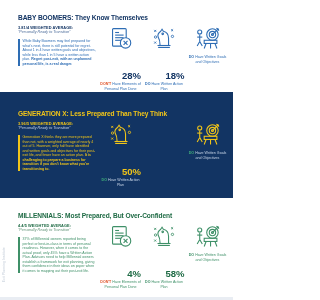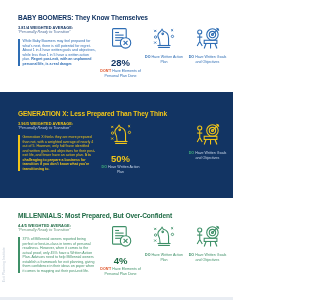--- a/index.html
+++ b/index.html
@@ -51,21 +51,21 @@
   .boomer .para{color:#2e6db4;}
   .genx .para{color:#f0c419;}
   .mill .para{color:#3f9068;}
   .para b{font-weight:bold;}
 
   
   .stats{position:absolute;top:24px;left:100px;width:128px;display:flex;justify-content:space-between;}
   .stat{width:41px;text-align:center;}
   .icon{height:30px;display:flex;align-items:center;justify-content:center;}
   .icon svg{display:block;}
-  .pct{font-size:9.5px;font-weight:bold;line-height:10px;margin-top:4px;}
+  .pct{font-size:9.5px;font-weight:bold;line-height:10px;margin-top:17px;text-align:right;}
   .boomer .pct{color:#123463;}
   .genx .pct{color:#f0c419;}
   .mill .pct{color:#1f6b45;}
   .cap{font-size:3.6px;line-height:4.6px;margin-top:1px;}
   .boomer .cap{color:#2e6db4;}
   .genx .cap{color:#c9d6e8;}
   .mill .cap{color:#3f9068;}
   .cap .neg{color:#e0552b;font-weight:bold;}
   .cap .pos{font-weight:bold;}
   .boomer .cap .pos{color:#2e6db4;}
@@ -133,20 +133,21 @@
                 <line x1="8" y1="6" x2="5" y2="9"></line>
                 <line x1="31" y1="5" x2="34" y2="8"></line>
                 <line x1="34" y1="5" x2="31" y2="8"></line>
                 <circle cx="7" cy="17" r="1.8"></circle>
                 <circle cx="33" cy="16" r="1.8"></circle>
                 <line x1="5" y1="24" x2="8" y2="27"></line>
                 <line x1="8" y1="24" x2="5" y2="27"></line>
               </g>
             </svg>
         </div>
+        <div class="pct">18%</div>
         <div class="cap"><span class="pos">DO</span><span> Have Written Action Plan</span></div>
       </div>
       <div class="stat">
         <div class="icon">
           <svg width="28" height="26" viewBox="0 0 44 40">
               <g fill="none" stroke="#2e6db4" stroke-width="1.7">
                 <circle cx="9" cy="9" r="3.2"></circle>
                 <path d="M9 13 L9 24"></path>
                 <path d="M5 17 L13 17"></path>
                 <path d="M9 24 L5 31 M9 24 L13 31"></path>
@@ -272,20 +273,21 @@
                 <line x1="8" y1="6" x2="5" y2="9"></line>
                 <line x1="31" y1="5" x2="34" y2="8"></line>
                 <line x1="34" y1="5" x2="31" y2="8"></line>
                 <circle cx="7" cy="17" r="1.8"></circle>
                 <circle cx="33" cy="16" r="1.8"></circle>
                 <line x1="5" y1="24" x2="8" y2="27"></line>
                 <line x1="8" y1="24" x2="5" y2="27"></line>
               </g>
             </svg>
         </div>
+        <div class="pct">58%</div>
         <div class="cap"><span class="pos">DO</span><span> Have Written Action Plan</span></div>
       </div>
       <div class="stat">
         <div class="icon">
           <svg width="28" height="26" viewBox="0 0 44 40">
               <g fill="none" stroke="#3f9068" stroke-width="1.7">
                 <circle cx="9" cy="9" r="3.2"></circle>
                 <path d="M9 13 L9 24"></path>
                 <path d="M5 17 L13 17"></path>
                 <path d="M9 24 L5 31 M9 24 L13 31"></path>

